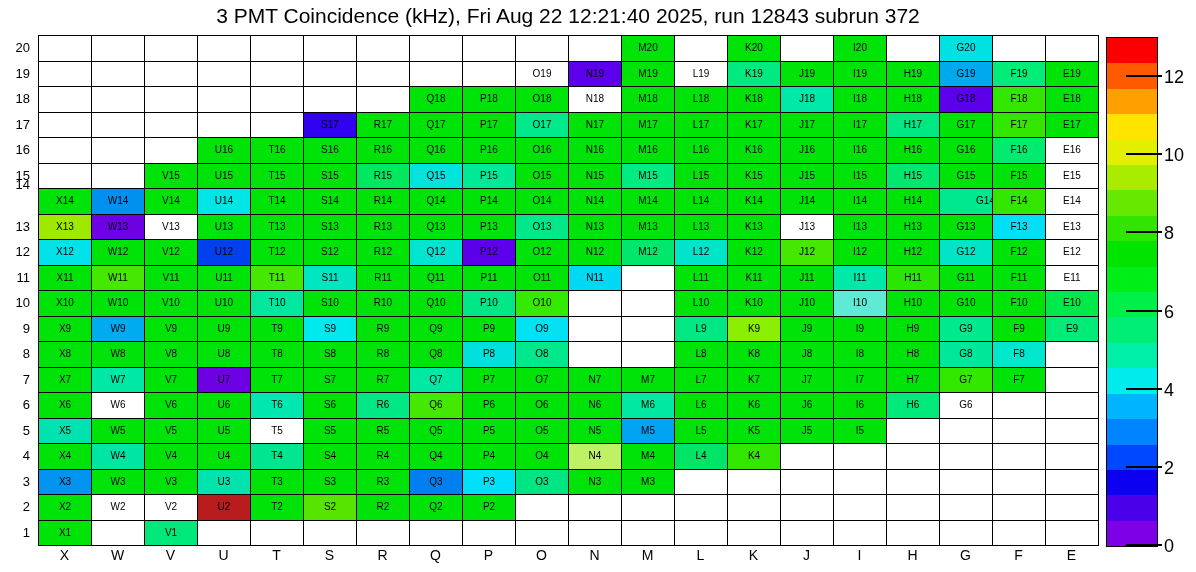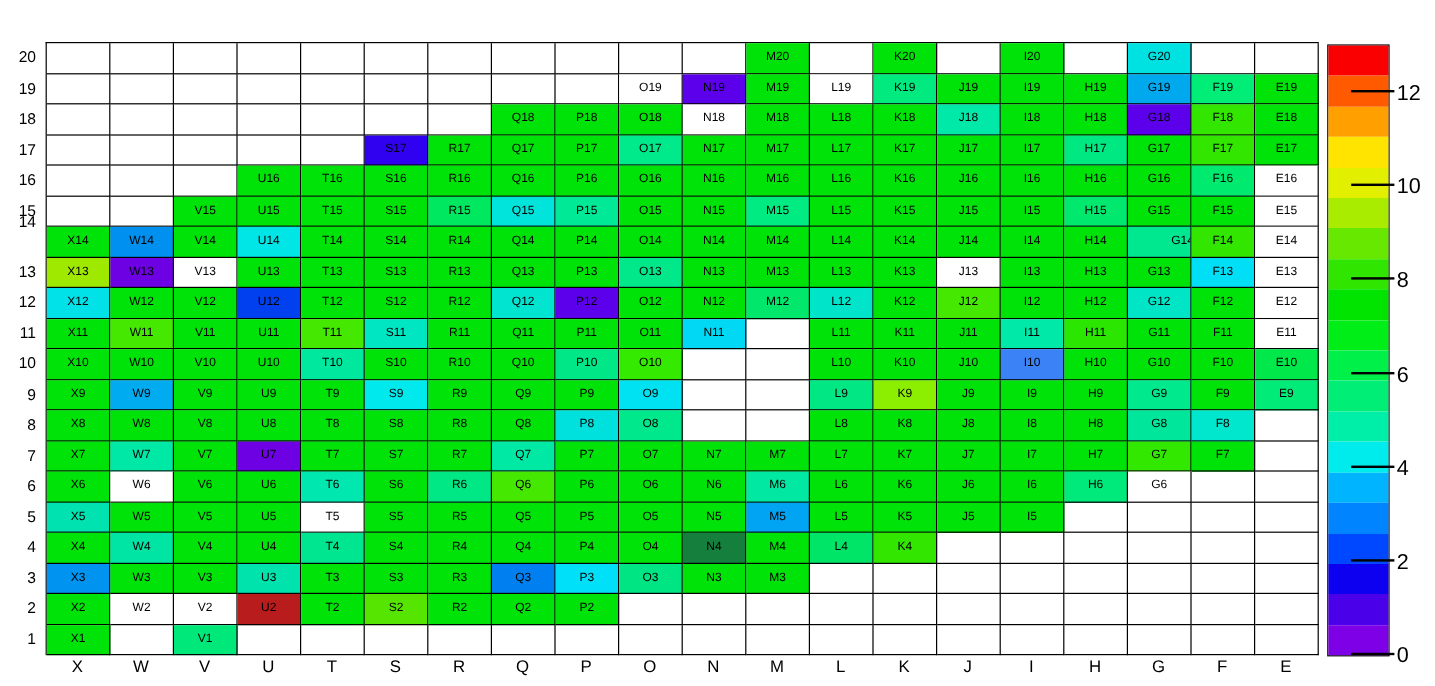--- a/index.html
+++ b/index.html
@@ -33,20 +33,21 @@
     border:1px solid #000;display:flex;flex-direction:column;
   }
   .band{flex:1 1 auto;}
   .cbtick{position:absolute;left:1126px;width:36px;height:2px;background:#000;}
   .cblab{position:absolute;left:1164px;font-size:18px;line-height:18px;}
 </style>
 </head>
 <body>
 
 <div class="canvas">
+  <div class="title">3 PMT Coincidence (kHz), Fri Aug 22 12:21:40 2025, run 12843 subrun 372</div>
   <div class="grid" id="grid">
       <div class="cell"></div>
       <div class="cell"></div>
       <div class="cell"></div>
       <div class="cell"></div>
       <div class="cell"></div>
       <div class="cell"></div>
       <div class="cell"></div>
       <div class="cell"></div>
       <div class="cell"></div>
@@ -249,21 +250,21 @@
       <div class="cell" style="background: rgb(0, 227, 8);">S10</div>
       <div class="cell" style="background: rgb(0, 227, 8);">R10</div>
       <div class="cell" style="background: rgb(0, 227, 8);">Q10</div>
       <div class="cell" style="background: rgb(0, 231, 135);">P10</div>
       <div class="cell" style="background: rgb(51, 234, 0);">O10</div>
       <div class="cell"></div>
       <div class="cell"></div>
       <div class="cell" style="background: rgb(0, 227, 8);">L10</div>
       <div class="cell" style="background: rgb(0, 227, 8);">K10</div>
       <div class="cell" style="background: rgb(0, 227, 8);">J10</div>
-      <div class="cell" style="background: #3b82f6; text-align: center;">I10</div>
+      <div class="cell" style="background: #5eead4; text-align: center;">I10</div>
       <div class="cell" style="background: rgb(0, 227, 8);">H10</div>
       <div class="cell" style="background: rgb(0, 227, 8);">G10</div>
       <div class="cell" style="background: rgb(0, 227, 8);">F10</div>
       <div class="cell" style="background: rgb(0, 232, 74);">E10</div>
       <div class="cell" style="background: rgb(0, 227, 8);">X9</div>
       <div class="cell" style="background: rgb(0, 171, 240);">W9</div>
       <div class="cell" style="background: rgb(0, 227, 8);">V9</div>
       <div class="cell" style="background: rgb(0, 227, 8);">U9</div>
       <div class="cell" style="background: rgb(0, 227, 8);">T9</div>
       <div class="cell" style="background: rgb(0, 234, 238);">S9</div>
@@ -364,21 +365,21 @@
       <div class="cell" style="background: rgb(0, 227, 8);">X4</div>
       <div class="cell" style="background: rgb(0, 228, 164);">W4</div>
       <div class="cell" style="background: rgb(0, 227, 8);">V4</div>
       <div class="cell" style="background: rgb(0, 227, 8);">U4</div>
       <div class="cell" style="background: rgb(0, 229, 144);">T4</div>
       <div class="cell" style="background: rgb(0, 227, 8);">S4</div>
       <div class="cell" style="background: rgb(0, 227, 8);">R4</div>
       <div class="cell" style="background: rgb(0, 227, 8);">Q4</div>
       <div class="cell" style="background: rgb(0, 227, 8);">P4</div>
       <div class="cell" style="background: rgb(0, 227, 8);">O4</div>
-      <div class="cell" style="background: #15803d;">N4</div>
+      <div class="cell" style="background: #bef264;">N4</div>
       <div class="cell" style="background: rgb(0, 227, 8);">M4</div>
       <div class="cell" style="background: rgb(0, 228, 104);">L4</div>
       <div class="cell" style="background: rgb(51, 230, 0);">K4</div>
       <div class="cell"></div>
       <div class="cell"></div>
       <div class="cell"></div>
       <div class="cell"></div>
       <div class="cell"></div>
       <div class="cell"></div>
       <div class="cell" style="background: rgb(0, 148, 240);">X3</div>

